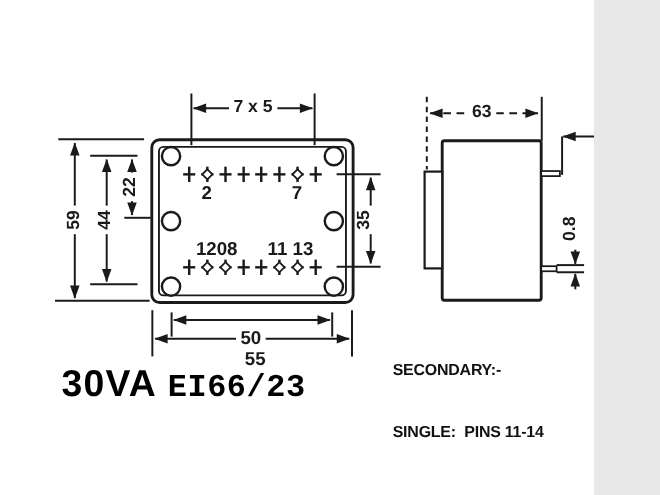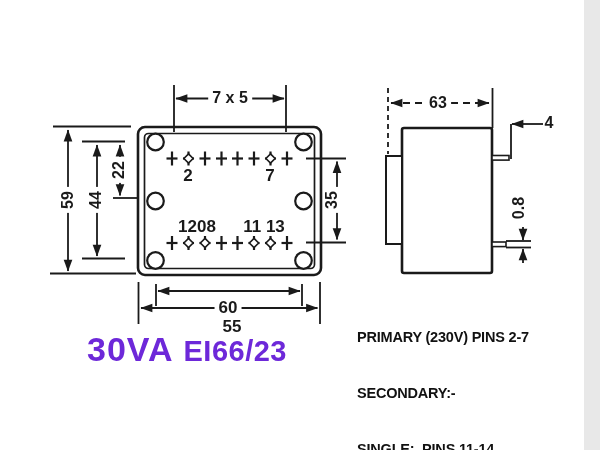--- a/index.html
+++ b/index.html
@@ -1,34 +1,34 @@
 <!DOCTYPE html>
 <html><head>
 <meta charset="utf-8">
 <style>
   html,body { margin:0; padding:0; background:#e8e8e8; }
   #stage {
-    position:relative; width:584px; height:450px; background:#ffffff;
+    position:relative; width:540px; height:450px; background:#ffffff;
     font-family:"Liberation Sans", sans-serif; color:#1a1a1a; overflow:hidden;
   }
   #stage svg { position:absolute; left:0; top:0; }
   .lbl {
     position:absolute; transform:translate(-50%,-50%);
     font-weight:bold; font-size:16px; line-height:1.05;
     background:#ffffff; padding:0 4px; white-space:pre; color:#1a1a1a;
   }
   .lbl.rot { transform:translate(-50%,-50%) rotate(-90deg); }
   .lbl.nobg { background:transparent; padding:0 1px; }
   .lbl.big { font-size:17px; }
   .title-row {
     position:absolute; display:flex; align-items:baseline; gap:10px;
-    font-weight:bold; letter-spacing:1px; color:#6d28d9;margin-left:31px;
+    font-weight:bold; letter-spacing:1px; color:#000000;
   }
   .title-power { font-size:34px; }
-  .title-model { font-size:29px; letter-spacing:0.5px; }
+  .title-model { font-size:29px; letter-spacing:0.5px;font-family:Liberation Mono, monospace; }
   .notes {
     position:absolute; font-weight:bold; font-size:14.5px;
     line-height:18.6px; letter-spacing:-0.2px; white-space:pre; color:#111;
   }
 </style>
 </head>
 <body>
 
 <div id="stage">
 
@@ -137,21 +137,21 @@
   <div class="lbl rot" style="left:68px; top:200px;">59</div>
 
   <div class="lbl rot" style="left:96px; top:200px;">44</div>
 
   <div class="lbl rot" style="left:119px; top:170px;">22</div>
 
   <div class="lbl rot" style="left:332px; top:200px;">35</div>
 
   <div class="lbl big" style="left:232px; top:291px;margin-top:36px;">55</div>
 
-  <div class="lbl big" style="left:228px; top:308px;">60</div>
+  <div class="lbl big" style="left:228px; top:308px;">50</div>
 
   <div class="lbl" style="left:438px; top:103px;">63</div>
 
   <div class="lbl nobg" style="left:549px; top:123px;">4</div>
 
   <div class="lbl rot nobg" style="left:519px; top:208px;">0.8</div>
 
   <div class="lbl big nobg" style="left:188px; top:176px;">2</div>
 
   <div class="lbl big nobg" style="left:270px; top:176px;">7</div>
@@ -159,19 +159,18 @@
   <div class="lbl big nobg" style="left:197px; top:227px;">1208</div>
 
   <div class="lbl big nobg" style="left:264px; top:227px;">11 13</div>
 
   <div class="title-row" style="left:56px; top:330px;">
     <span class="title-power">30VA</span>
     <span class="title-model">EI66/23</span>
   </div>
 
   <div class="notes" style="left:357px; top:291px;">
-    <div>PRIMARY (230V) PINS 2-7</div>
     <div>SECONDARY:-</div>
     <div>SINGLE:  PINS 11-14</div>
     
   </div>
 
 </div>
 
 </body></html>

